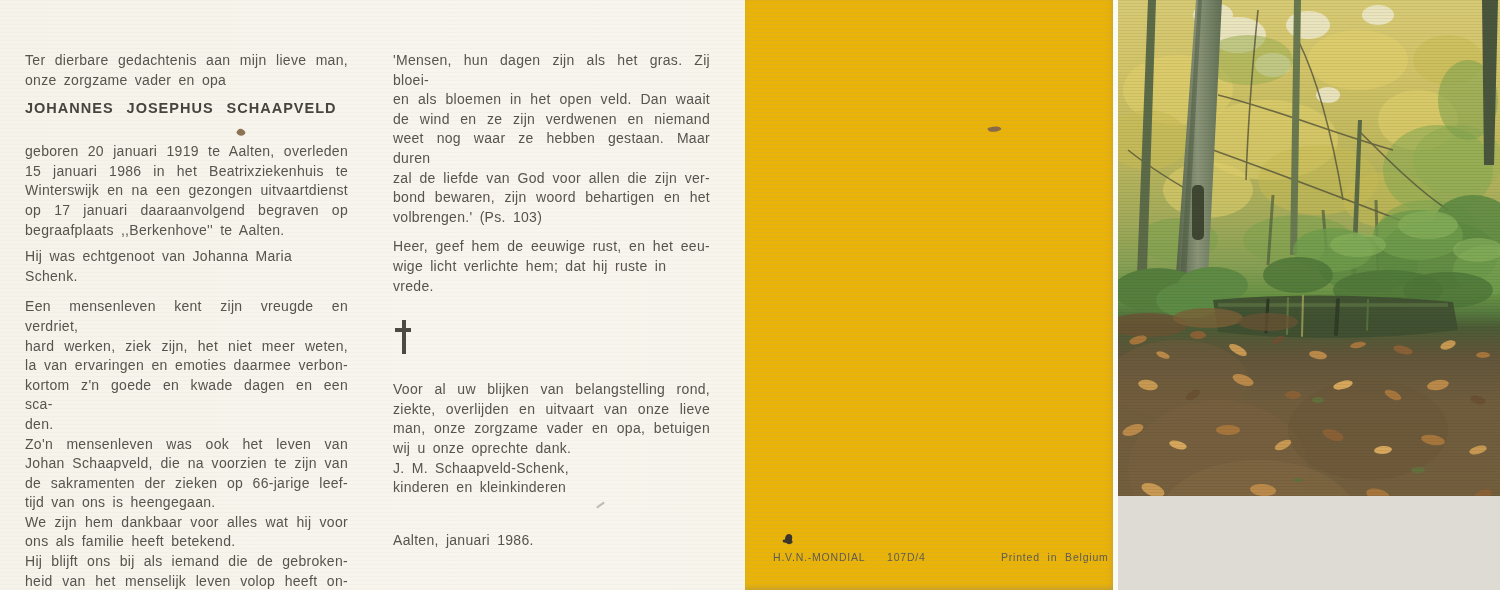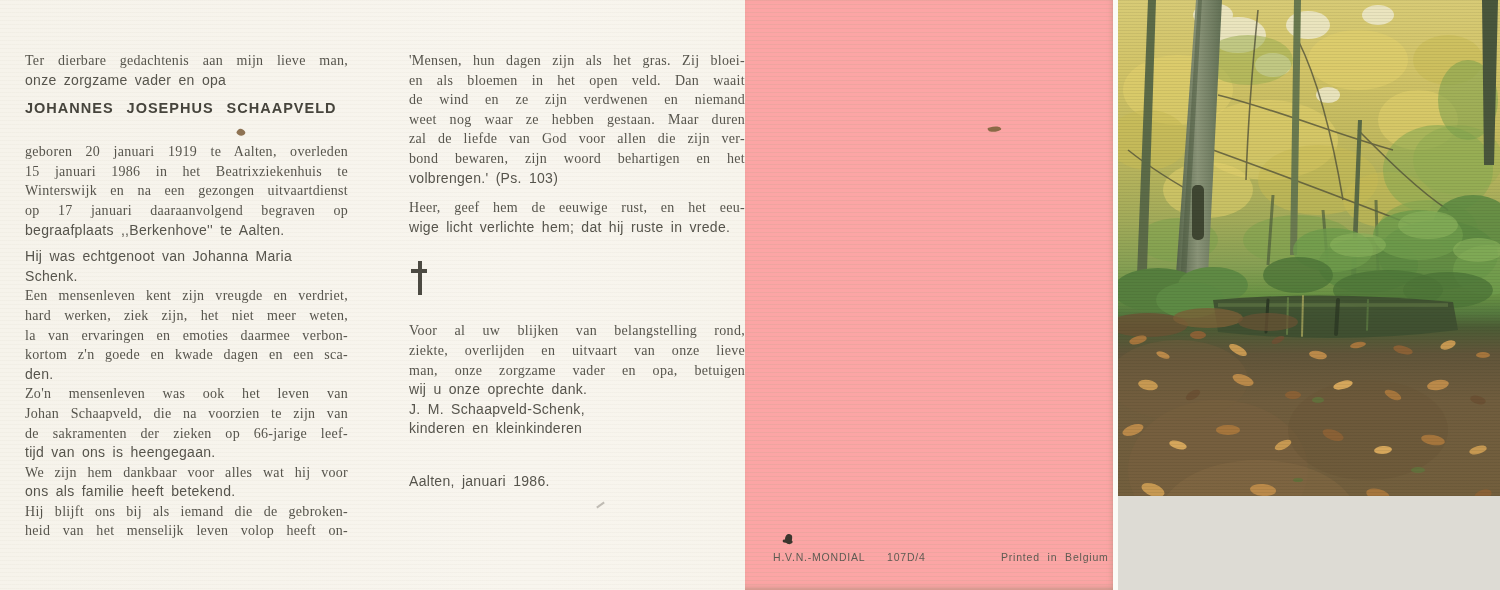--- a/index.html
+++ b/index.html
@@ -7,39 +7,39 @@
         font-family:"Liberation Sans",sans-serif;color:#56544c;}
 
   
   .sheet1{position:absolute;left:0;top:0;width:1113px;height:590px;
           background:linear-gradient(90deg,#f6f3eb 0%,#f8f5ee 48%,#f7f4ec 67%,#f2efe1 67.2%,#f3f0e2 100%);}
   .sheet1::before{content:"";position:absolute;inset:0;pointer-events:none;
           background:repeating-linear-gradient(180deg,rgba(160,150,125,.05) 0 1px,transparent 1px 4px);}
   .col{position:absolute;top:0;height:590px;box-sizing:border-box;
        font-size:14px;line-height:19.6px;word-spacing:3px;letter-spacing:.3px;}
   .col-left {left:0;  width:372px;padding:51px 24px 0 25px;}
-  .col-right{left:388px;width:373px;padding:51px 16px 0 21px;}
+  .col-right{left:372px;width:373px;padding:51px 35px 0 21px;}
 
   .ln{min-height:19.6px;}
-  .ln.j{text-align:justify;text-align-last:justify;font-family:Liberation Serif, serif;}
+  .ln.j{text-align:justify;text-align-last:justify;}
   .par{margin:0;}
   [data-name="intro-paragraph"]{margin-bottom:8px;}
   [data-name="deceased-name"]{font-size:14.5px;font-weight:bold;color:#46443c;
       letter-spacing:1px;word-spacing:8px;text-align:left;margin:0 0 24px 0;line-height:20px;}
   [data-name="spouse-paragraph"]{margin-top:7px;}
-  [data-name="life-block"]{}
+  [data-name="life-block"]{margin-top:11px;}
   [data-name="psalm-paragraph"]{margin-bottom:10px;}
   .cross{position:relative;width:16px;height:34px;margin:24px 0 26px 2px;}
   .cross::before{content:"";position:absolute;left:7px;top:0;width:3.5px;height:100%;background:#4c4a42;}
   .cross::after{content:"";position:absolute;left:0;top:8px;width:16px;height:3.5px;background:#4c4a42;}
   .sig{ text-align:left;}
   [data-name="dateline"]{margin-top:33px;}
 
   
-  .back{position:absolute;left:745px;top:0;width:368px;height:590px;background:#fca5a5;
+  .back{position:absolute;left:745px;top:0;width:368px;height:590px;background:#eab308;
         box-shadow:inset 0 -5px 6px -4px rgba(140,128,100,.5), inset -4px 0 6px -4px rgba(140,128,100,.35);}
   .back::before{content:"";position:absolute;inset:0;pointer-events:none;
         background:repeating-linear-gradient(180deg,rgba(170,160,130,.16) 0 1px,transparent 1px 4px);}
   .imprint{position:absolute;font-size:10.5px;letter-spacing:.8px;word-spacing:4px;color:#5e5b52;top:551px;}
   .imprint.printer{left:28px;}
   .imprint.code{left:142px;}
   .imprint.printed{left:256px;}
   .logo-mark{position:absolute;left:40px;top:534px;width:7px;height:10px;background:#3a362e;
         border-radius:55% 45% 40% 60%;transform:rotate(8deg);}
   .logo-mark::after{content:"";position:absolute;left:-2px;top:6px;width:10px;height:3px;background:#3a362e;border-radius:2px;}

